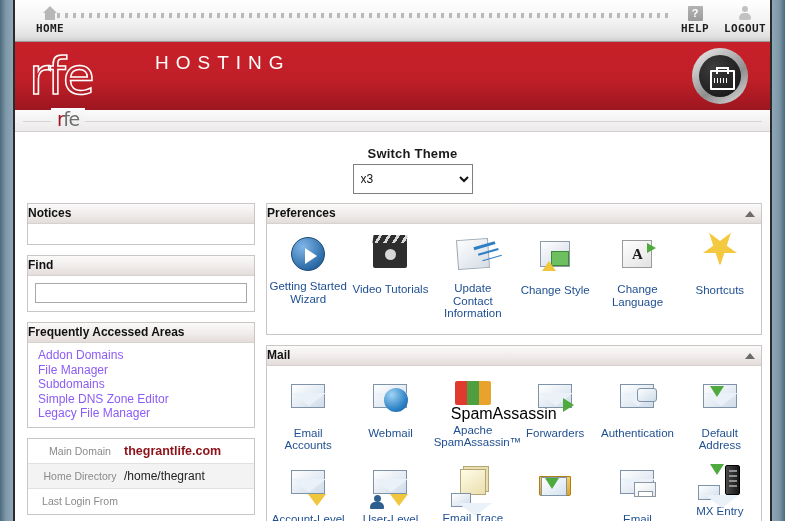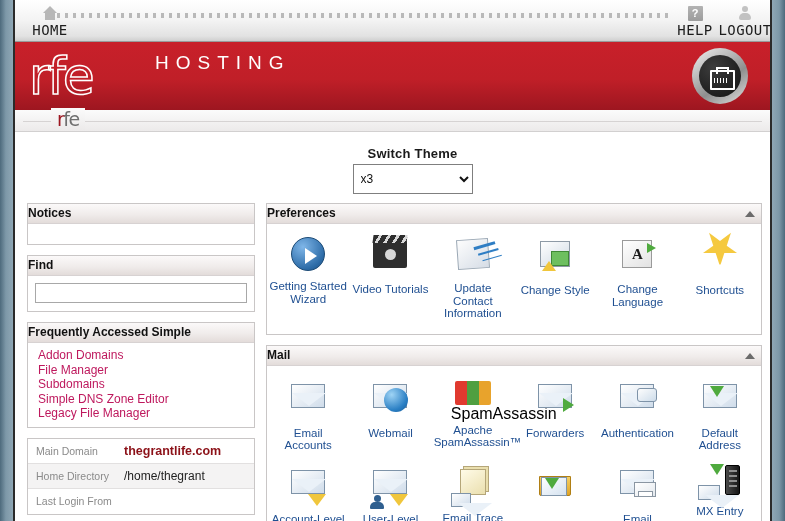--- a/index.html
+++ b/index.html
@@ -48,21 +48,21 @@
         #b9b9b9 0px, #b9b9b9 3px, transparent 3px, transparent 8px);
   }
   .navitem {
     position: absolute; top: 4px;
     width: 54px; text-align: center;
     cursor: pointer;
   }
   .navitem .lbl {
     display: block;
     font-family: "DejaVu Sans Mono", monospace;
-    font-size: 14px; font-weight: normal;
+    font-size: 11px; font-weight: bold;
     letter-spacing: .4px; color: #1d1d1d;
     margin-top: 1px;
   }
   #nav-home   { left: 8px; }
   #nav-help   { right: 48px; }
   #nav-logout { right: -2px; }
 
   .ic-home { width: 16px; height: 15px; margin: 2px auto 0; position: relative; }
   .ic-home:before {
     content:""; position:absolute; left:1px; top:0;
@@ -199,33 +199,33 @@
   #find-body { padding: 7px 7px 8px; }
   #find-input {
     width: 100%; height: 20px;
     border: 1px solid #a8a8a8; background: #fff;
     font-family: "Liberation Sans", sans-serif; font-size: 12px;
     padding: 0 4px;
   }
 
   #faa-body { padding: 5px 0 6px 10px; }
   #faa-body a {
-    display: block; color: #be185d; font-size: 12px;
+    display: block; color: #8b5cf6; font-size: 12px;
     line-height: 14.6px; text-decoration: none; cursor: pointer;
   }
 
   #stats-body { padding: 0; }
   .stat-row {
     display: flex; align-items: center;
     height: 25px; border-bottom: 1px solid #e2e0e0;
     padding: 0 8px;
   }
   .stat-row:last-child { border-bottom: none; }
   .stat-row.alt { background: #f4f3f3; }
-  .stat-k { width: 88px; flex: 0 0 88px; font-size: 10.5px; color: #8a8a8a; }
+  .stat-k { width: 88px; flex: 0 0 88px; font-size: 10.5px; color: #8a8a8a; text-align: center; }
   .stat-v { font-size: 12px; color: #222; }
   .stat-v.em { font-weight: bold; color: #8c1118; font-size: 12.5px; }
 
   
   .section { border: 1px solid #c9c6c6; background: #fff; margin-bottom: 10px; }
   .grid {
     display: flex; flex-wrap: wrap;
     padding: 8px 0 6px;
   }
   .cell {
@@ -480,21 +480,21 @@
           </div>
 
           <div class="panel">
             <div class="panel-head">Find</div>
             <div class="panel-body" id="find-body">
               <input id="find-input" type="text" placeholder="" style="">
             </div>
           </div>
 
           <div class="panel">
-            <div class="panel-head">Frequently Accessed Simple</div>
+            <div class="panel-head">Frequently Accessed Areas</div>
             <div class="panel-body" id="faa-body">
                 <a>Addon Domains</a>
                 <a>File Manager</a>
                 <a>Subdomains</a>
                 <a>Simple DNS Zone Editor</a>
                 <a>Legacy File Manager</a>
               </div>
           </div>
 
           <div class="panel">

